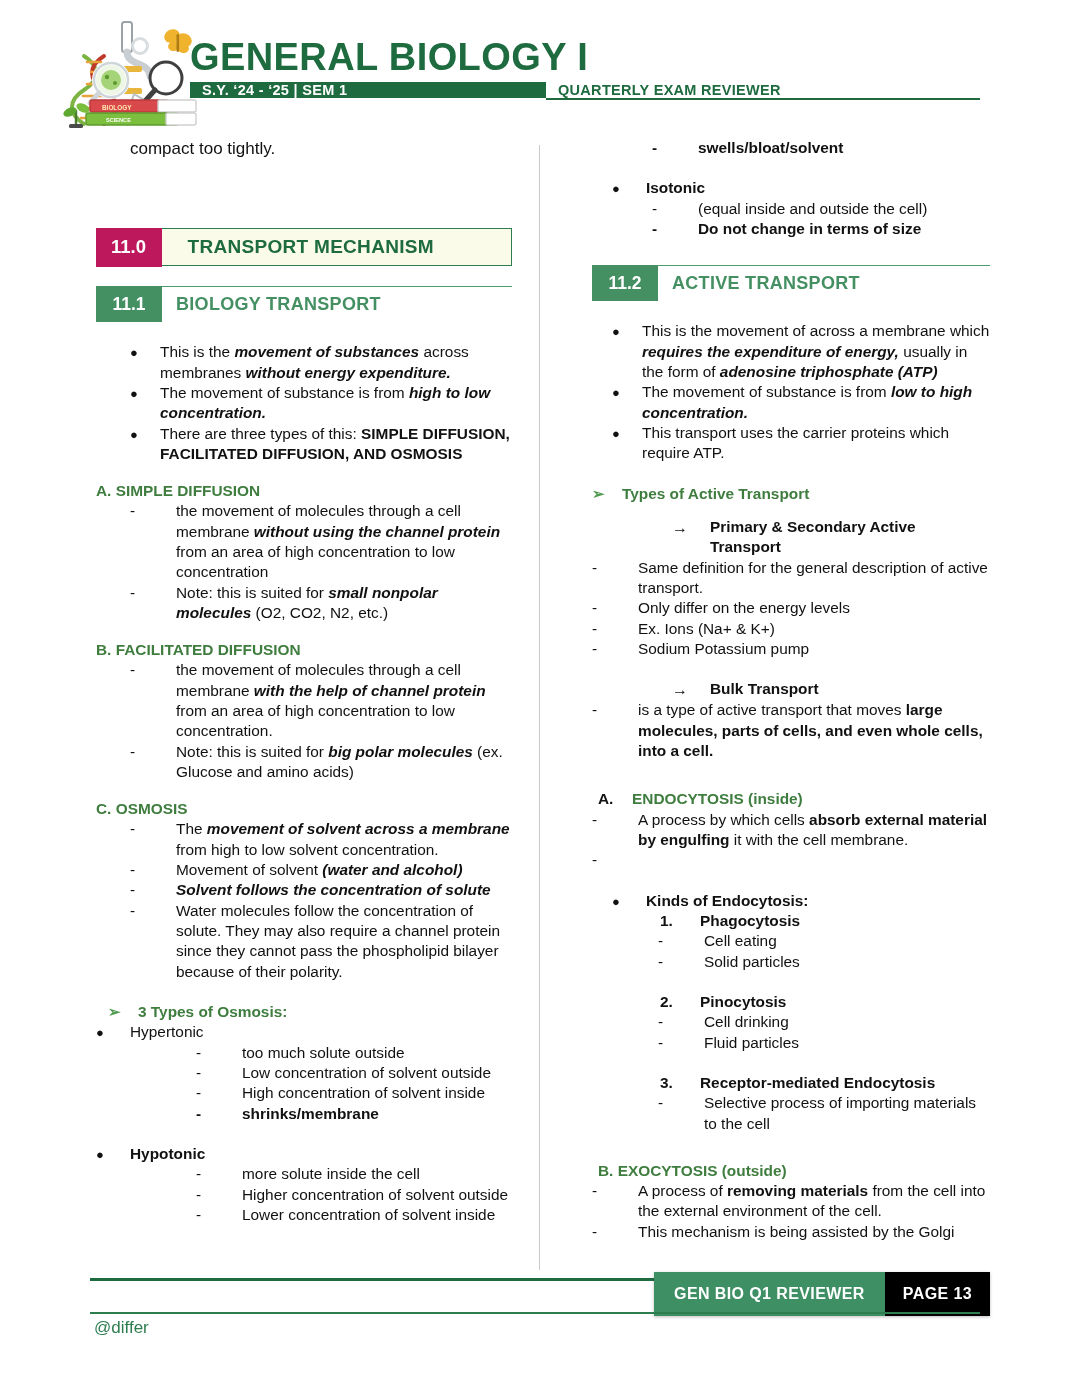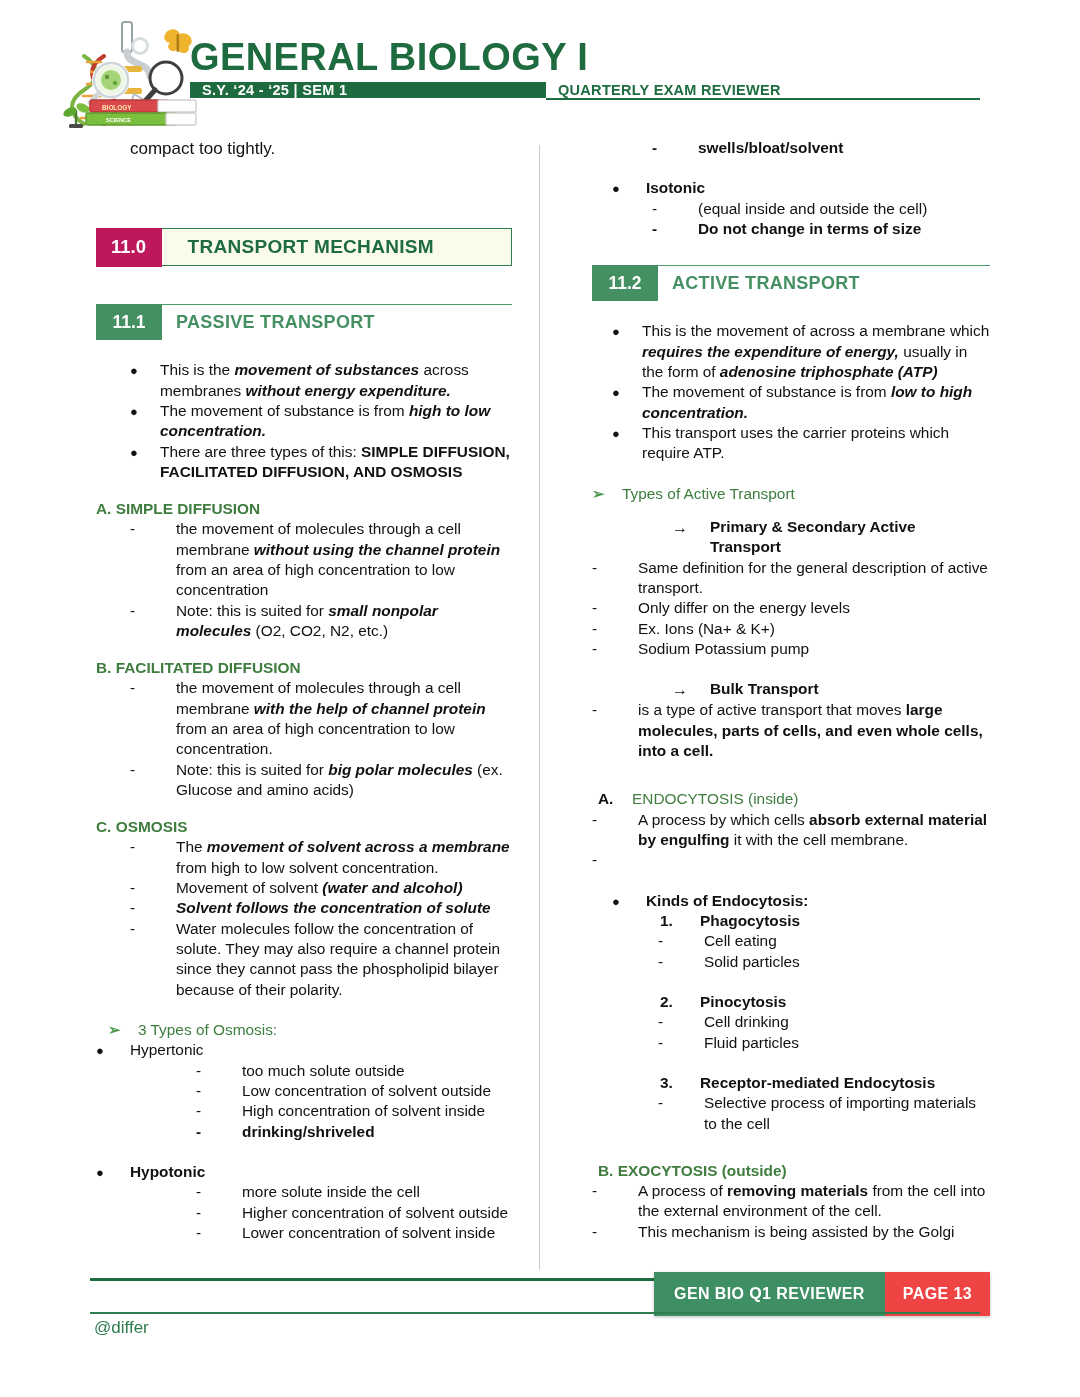--- a/index.html
+++ b/index.html
@@ -110,21 +110,21 @@
     font-weight: bold;
     letter-spacing: 0.3px;
     display: flex; align-items: center;
     padding-left: 14px;
   }
 
   .sec-minor {
     display: flex;
     align-items: stretch;
     height: 36px;
-    margin-top: 38px;
+    margin-top: 20px;
     border-top: 1.5px solid #4a9c6d;
     max-width: 420px;
   }
   .sec-minor .num {
     background: #449063;
     color: #ffffff;
     font-size: 17.5px;
     font-weight: bold;
     display: flex; align-items: center; justify-content: center;
     width: 66px;
@@ -176,21 +176,21 @@
   .l3 .mk { width: 46px; font-size: 15.4px; }
   .l0 { padding-left: 0px; }
   .l0 .mk { width: 34px; font-size: 15.4px; }
   .lnum { padding-left: 68px; }
   .lnum .mk { width: 40px; font-weight: bold; font-size: 15.4px; }
   .larrow { padding-left: 80px; }
   .larrow .mk { width: 38px; font-size: 16px; font-weight: bold; }
   .lchev { padding-left: 12px; }
   .lchev .mk { width: 30px; color: #4f9a4f; font-size: 15px; font-weight: bold; }
 
-  .green-h { color: #3f7d3f; font-weight: normal; }
+  .green-h { color: #3f7d3f; font-weight: bold; }
   b, strong { font-weight: bold; }
   i, em { font-style: italic; }
 
   .gap-s { height: 13px; }
   .gap-m { height: 20px; }
   .gap-l { height: 28px; }
 
   
   .footer-band {
     position: absolute;
@@ -214,21 +214,21 @@
   .footer-tag .ft-main {
     background: #3e8f63;
     color: #ffffff;
     font-size: 16px;
     font-weight: bold;
     letter-spacing: 0.4px;
     display: flex; align-items: center;
     padding: 7px 20px;
   }
   .footer-tag .ft-page {
-    background: #ef4444;
+    background: #000000;
     color: #ffffff;
     font-size: 16px;
     font-weight: bold;
     letter-spacing: 0.4px;
     display: flex; align-items: center;
     padding: 8px 18px;
   }
   .handle-rule {
     position: absolute;
     left: 90px; top: 1312px;
@@ -334,21 +334,21 @@
 
     <div class="body-text" style="padding-left:34px; padding-top:6px;">compact too tightly.</div>
 
     <div class="sec-major">
       <div class="num">11.0</div>
       <div class="ttl">TRANSPORT MECHANISM</div>
     </div>
 
     <div class="sec-minor">
       <div class="num">11.1</div>
-      <div class="ttl">PASSIVE TRANSPORT</div>
+      <div class="ttl">BIOLOGY TRANSPORT</div>
     </div>
 
     <div class="gap-m"></div>
 
     <div>
       <div class="item l1">
         <span class="mk">●</span>
         <span class="tx">This is the <b><i>movement of substances</i></b> across membranes <b><i>without energy expenditure.</i></b></span>
       </div>
       <div class="item l1">
@@ -424,21 +424,21 @@
       <div class="item l3">
         <span class="mk">-</span>
         <span class="tx">Low concentration of solvent outside</span>
       </div>
       <div class="item l3">
         <span class="mk">-</span>
         <span class="tx">High concentration of solvent inside</span>
       </div>
       <div class="item l3">
         <span class="mk" style="font-weight:bold;">-</span>
-        <span class="tx"><b>drinking/shriveled</b></span>
+        <span class="tx"><b>shrinks/membrane</b></span>
       </div>
     </div>
 
     <div class="gap-m"></div>
 
     <div class="item l0">
       <span class="mk" style="font-size:13px; padding-top:2px;">●</span>
       <span class="tx" style="font-weight:bold;">Hypotonic</span>
     </div>
     <div>

